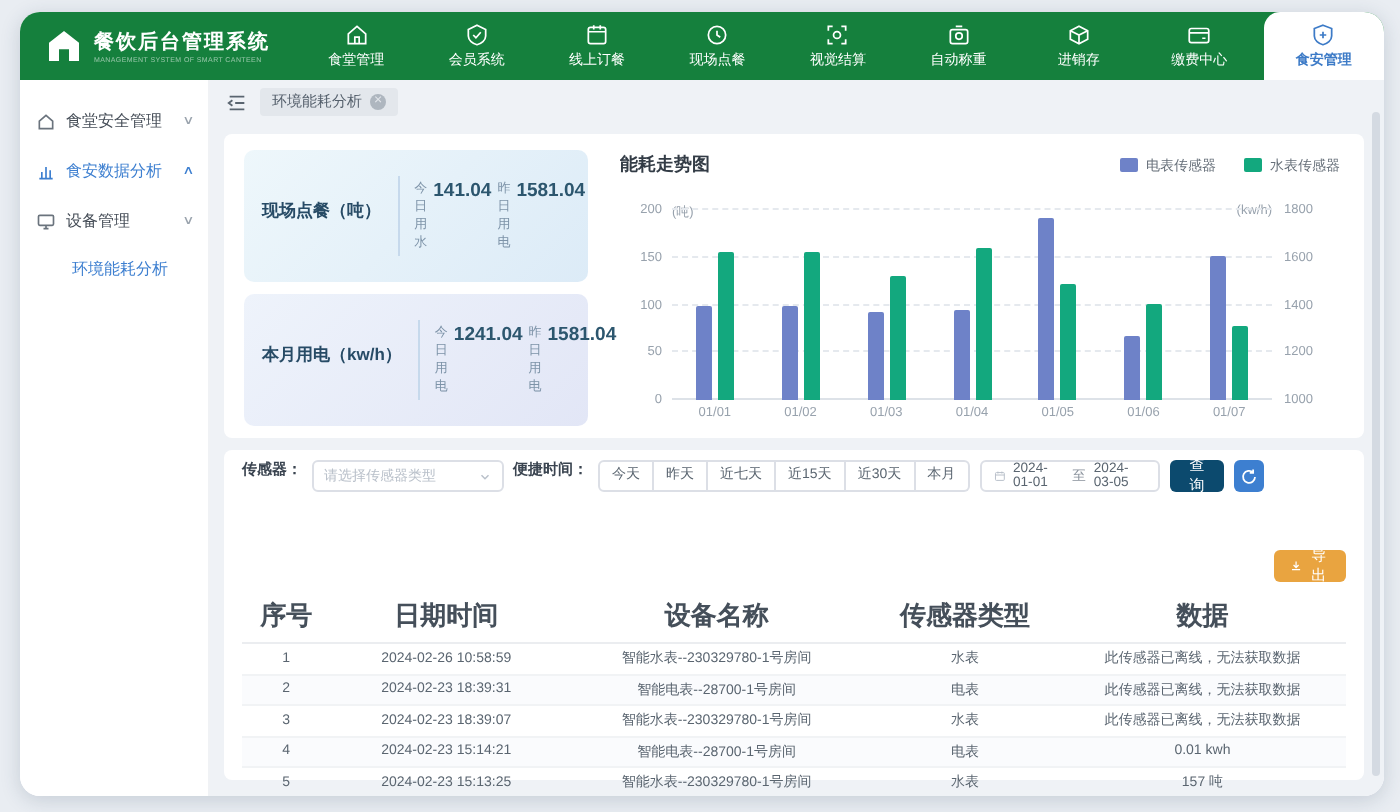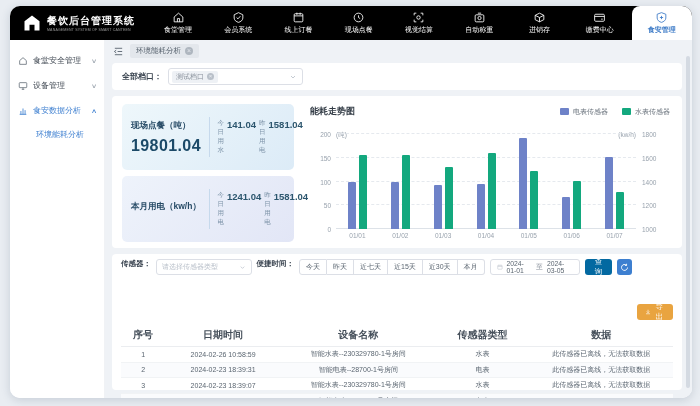--- a/index.html
+++ b/index.html
@@ -2,21 +2,21 @@
 <html><head>
 <meta charset="utf-8">
 <style>
   * { margin:0; padding:0; box-sizing:border-box; }
   html,body { width:700px; height:406px; font-family:"Liberation Sans","DejaVu Sans",sans-serif; }
   .stage { position:relative; width:700px; height:406px; background:#e9edf2; overflow:hidden; }
   .window { position:absolute; left:10px; top:6px; width:682px; height:392px; background:#ffffff;
             border-radius:10px; overflow:hidden; box-shadow:0 2px 10px rgba(40,60,90,.18); display:flex; flex-direction:column; }
 
   
-  .hdr { height:34px; background:#000000; display:flex; align-items:stretch; flex:0 0 34px; }
+  .hdr { height:34px; background:#15803d; display:flex; align-items:stretch; flex:0 0 34px; }
   .logo { display:flex; align-items:center; gap:5px; padding:0 10px 0 12px; min-width:138px; }
   .logo svg { width:20px; height:20px; }
   .logo-title { color:#fff; font-size:10px; font-weight:bold; letter-spacing:1px; white-space:nowrap; }
   .logo-sub { color:rgba(255,255,255,.55); font-size:3.5px; letter-spacing:.2px; white-space:nowrap; }
   .topnav { display:flex; flex:1; align-items:stretch; }
   .navitem { flex:1; display:flex; flex-direction:column; align-items:center; justify-content:center; gap:1px;
              color:#fff; cursor:pointer; min-width:46px; }
   .navitem svg { width:13px; height:13px; display:block; }
   .navitem .nlab { font-size:7px; white-space:nowrap; }
   .navitem.active { background:#fff; color:#3d7bc7; border-radius:8px 8px 0 0; margin-left:2px; }
@@ -109,26 +109,26 @@
   .qbtn { font-size:7px; color:#5a6570; background:#fff; border:1px solid #dcdfe6; border-left:none;
           padding:0 6px; height:16px; line-height:14px; cursor:pointer; white-space:nowrap; }
   .qbtn:first-child { border-left:1px solid #dcdfe6; border-radius:3px 0 0 3px; }
   .qbtn:last-child { border-radius:0 3px 3px 0; }
   .datebox { height:16px; border:1px solid #dcdfe6; border-radius:3px; background:#fff; display:flex;
              align-items:center; gap:4px; padding:0 6px; cursor:pointer; }
   .datebox .dtxt { font-size:6.8px; color:#5a6570; }
   .datebox .sep { font-size:6.8px; color:#8a929c; }
   .btn { height:16px; border-radius:3px; border:none; font-size:7.5px; display:flex; align-items:center;
          gap:3px; padding:0 8px; cursor:pointer; }
-  .btn-search { background:#0369a1; color:#fff; }
+  .btn-search { background:#0c4a6e; color:#fff; }
   .btn-refresh { background:#3d7fd0; color:#fff; width:18px; justify-content:center; padding:0; font-size:9px; }
   .btn-export { background:#e9a440; color:#fff; margin-left:auto;margin-top:45px; }
 
   table { width:100%; border-collapse:collapse; table-layout:fixed; margin-top:4px; }
-  thead th { font-size:10px; color:#454f5a; font-weight:bold; padding:4px 2px; border-bottom:1px solid #ebedf0; text-align:center; }
+  thead th { font-size:13px; color:#454f5a; font-weight:bold; padding:4px 2px; border-bottom:1px solid #ebedf0; text-align:center; }
   tbody td { font-size:7px; color:#5a6570; padding:0 2px; height:15.5px; border-bottom:1px solid #f1f3f5;
              text-align:center; white-space:nowrap; overflow:hidden; text-overflow:ellipsis; }
   tbody tr:nth-child(even) { background:#fafbfd; }
   col.c0{width:8%} col.c1{width:21%} col.c2{width:28%} col.c3{width:17%} col.c4{width:26%}
 
   
   .vscroll { position:absolute; right:2px; top:4px; bottom:6px; width:4px; }
   .vthumb { position:absolute; top:12px; bottom:4px; left:0; width:4px; border-radius:2px; background:#d4dae2; }
 </style>
 </head>
@@ -236,71 +236,58 @@
     <div class="bodyrow">
 
       <aside class="sidebar">
         <div class="sbitem">
           <svg viewBox="0 0 24 24">
               <path d="M4 11 L12 4 L20 11 V20 H4 Z" fill="none" stroke="#6a737d" stroke-width="2"></path>
             </svg>
           <span>食堂安全管理</span>
           <span class="chev">∨</span>
         </div>
+        <div class="sbitem active">
+          <svg viewBox="0 0 24 24">
+              <path d="M4 20 H20 M7 20 V12 M12 20 V6 M17 20 V10" fill="none" stroke="#3d7fd0" stroke-width="2"></path>
+            </svg>
+          <span>食安数据分析</span>
+          <span class="chev">∧</span>
+        </div>
         <div class="sbitem">
           <svg viewBox="0 0 24 24">
               <rect x="3" y="4" width="18" height="12" rx="1.5" fill="none" stroke="#6a737d" stroke-width="2"></rect>
               <path d="M9 20 H15 M12 16 V20" stroke="#6a737d" stroke-width="2"></path>
             </svg>
           <span>设备管理</span>
           <span class="chev">∨</span>
         </div>
-        <div class="sbitem active">
-          <svg viewBox="0 0 24 24">
-              <path d="M4 20 H20 M7 20 V12 M12 20 V6 M17 20 V10" fill="none" stroke="#3d7fd0" stroke-width="2"></path>
-            </svg>
-          <span>食安数据分析</span>
-          <span class="chev">∧</span>
-        </div>
         <div class="sbsub">环境能耗分析</div>
       </aside>
 
       <main class="main">
 
         <div class="tabbar">
           <span class="collapse">
             <svg viewBox="0 0 24 24" width="11" height="11">
                 <path d="M4 5 H20 M10 12 H20 M4 19 H20 M7 9 L3 12 L7 15" fill="none" stroke="#5a6570" stroke-width="2"></path>
               </svg>
           </span>
           <span class="tabchip">
             <span>环境能耗分析</span>
             <span class="tabx">×</span>
           </span>
         </div>
 
-        <section class="panel stallpanel">
-          <span class="stall-label">全部档口：</span>
-          <div class="stall-select">
-            <span class="tagchip">
-              <span>测试档口</span>
-              <span class="tagx">×</span>
-            </span>
-            <svg class="chev-dn" width="8" height="8" viewBox="0 0 24 24">
-                <path d="M6 9 L12 15 L18 9" fill="none" stroke="#b9c0ca" stroke-width="2.5"></path>
-              </svg>
-          </div>
-        </section>
 
         <section class="panel dashpanel">
           <div class="cards">
             <div class="card card1">
               <div class="card-main">
                 <div class="card-title">现场点餐（吨）</div>
-                <div class="card-value">19801.04</div>
               </div>
               <div class="card-div"></div>
               <div class="card-sub">
                 <span class="sub-label">今日用水</span>
                 <span class="sub-value">141.04</span>
                 <span class="sub-label">昨日用电</span>
                 <span class="sub-value">1581.04</span>
               </div>
             </div>
             <div class="card card2">

